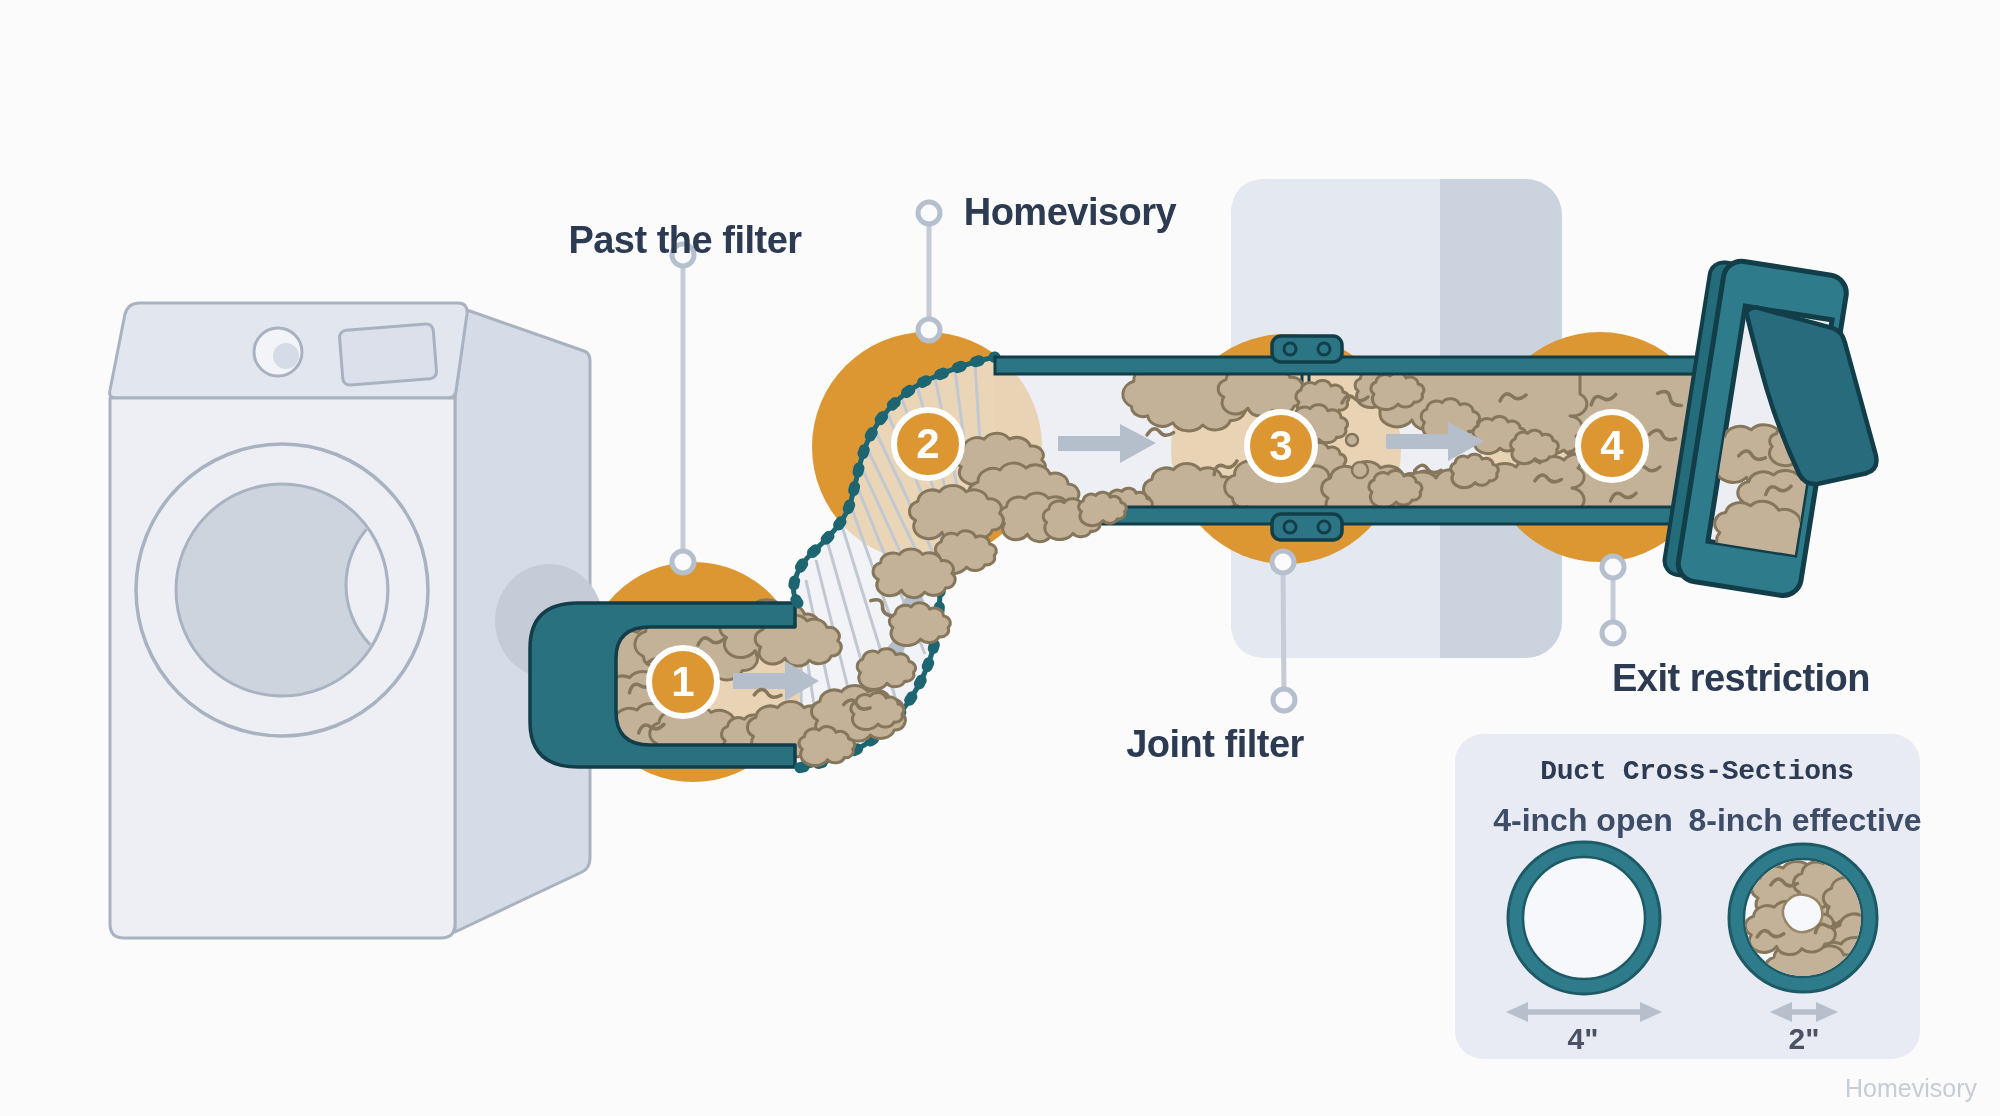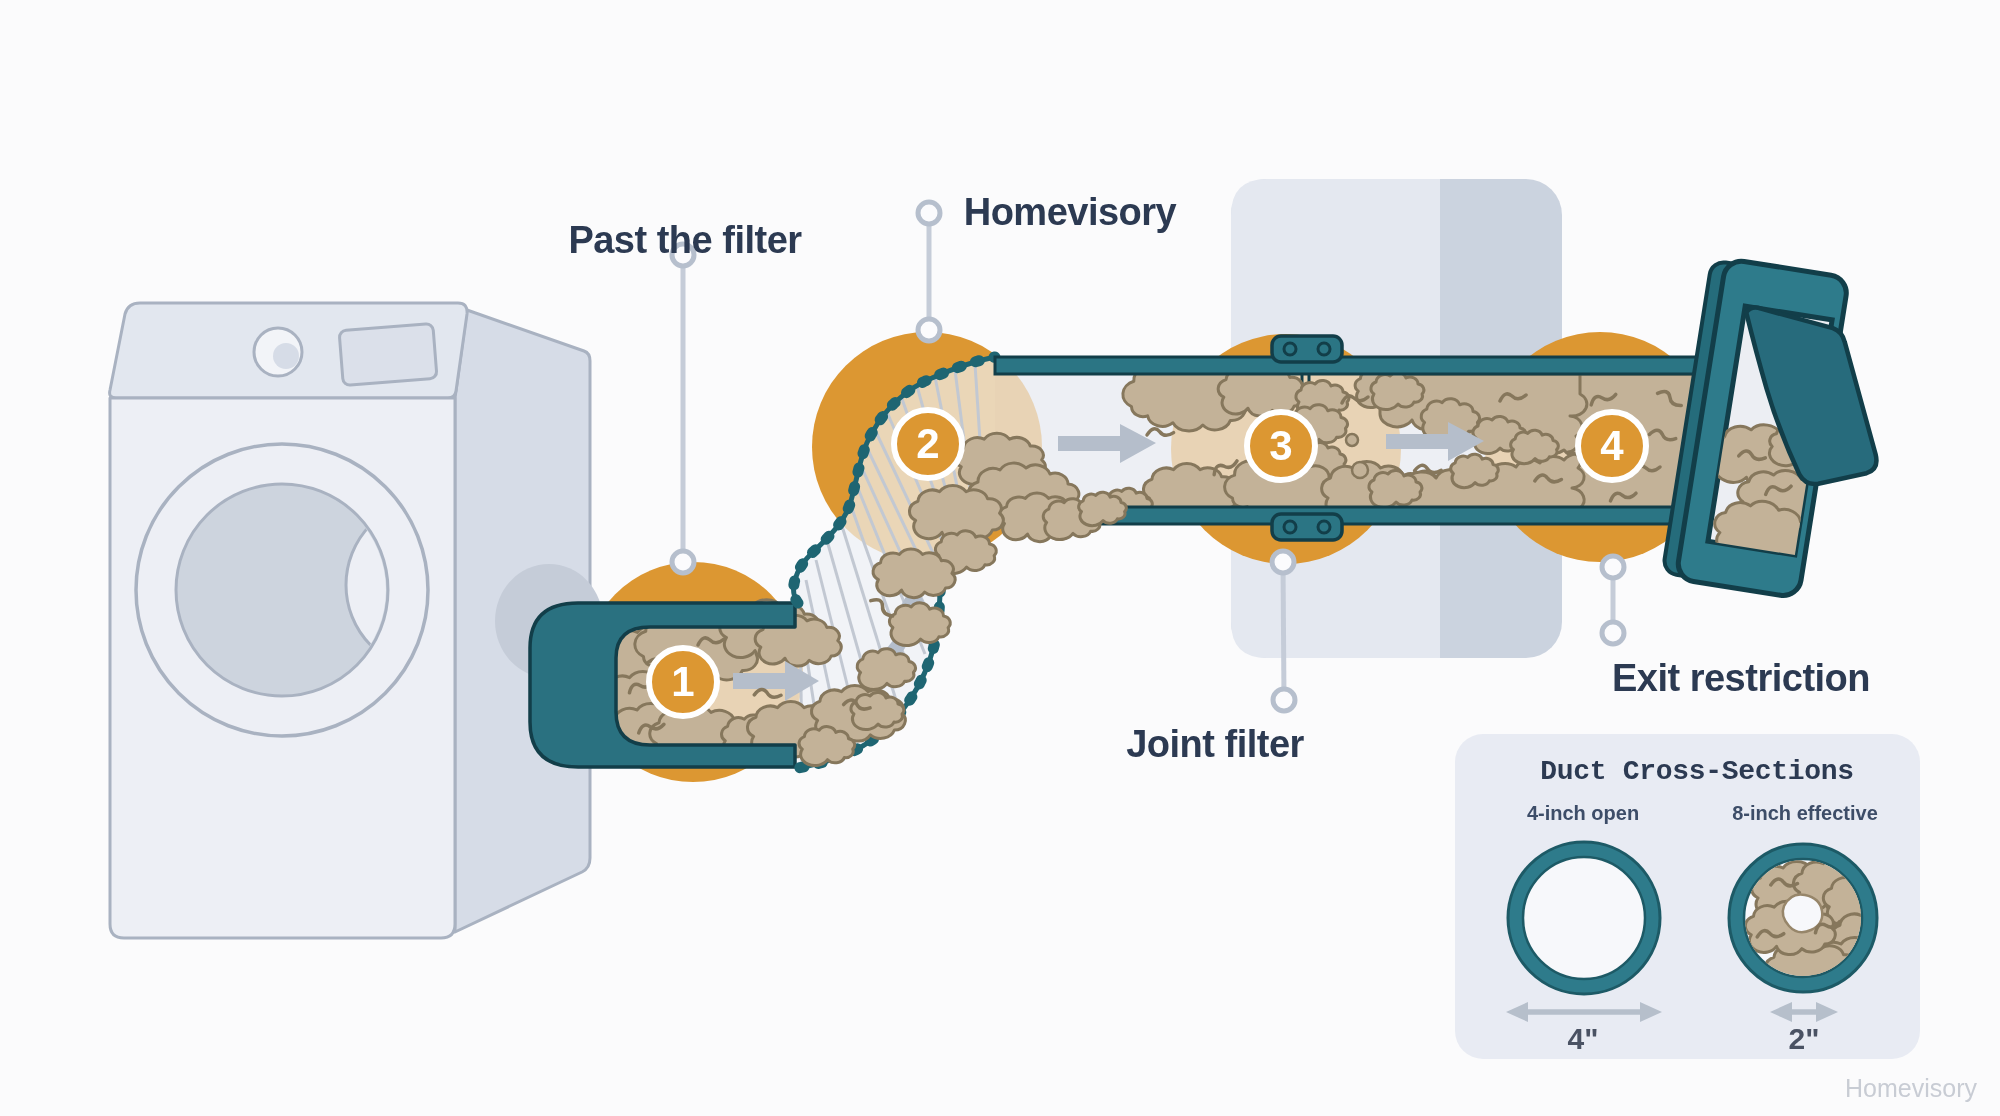--- a/index.html
+++ b/index.html
@@ -5,21 +5,21 @@
   html,body{margin:0;padding:0;background:#FBFBFC;}
   #page{position:relative;width:2000px;height:1116px;overflow:hidden;background:#FBFBFC;
         font-family:"Liberation Sans",sans-serif;}
   #art{position:absolute;left:0;top:0;z-index:1;}
   .ov{position:absolute;z-index:2;}
   .callout-label{color:#2C3A52;font-weight:700;font-size:38px;text-align:center;line-height:47px;letter-spacing:-0.5px;}
   .stage-marker{width:74px;height:74px;border-radius:50%;background:#DC9732;border:6px solid #FFFFFF;
         color:#FFFFFF;font-weight:700;font-size:42px;display:flex;align-items:center;justify-content:center;
         box-sizing:border-box;}
   .inset-title{color:#2C3A52;font-weight:700;font-size:28px;text-align:center;letter-spacing:-0.3px;font-family:Liberation Mono, monospace;}
-  .inset-sub{color:#3D4D68;font-weight:600;font-size:20px;text-align:center;}
+  .inset-sub{color:#3D4D68;font-weight:600;font-size:32px;text-align:center;}
   .inset-dim{color:#4A5263;font-weight:600;font-size:30px;text-align:center;}
   .watermark{color:#C8CCD4;font-size:25px;text-align:right;}
 </style>
 </head>
 <body>
 
 <div id="page">
 
 <svg id="art" width="2000" height="1116" viewBox="0 0 2000 1116">
   <defs>

